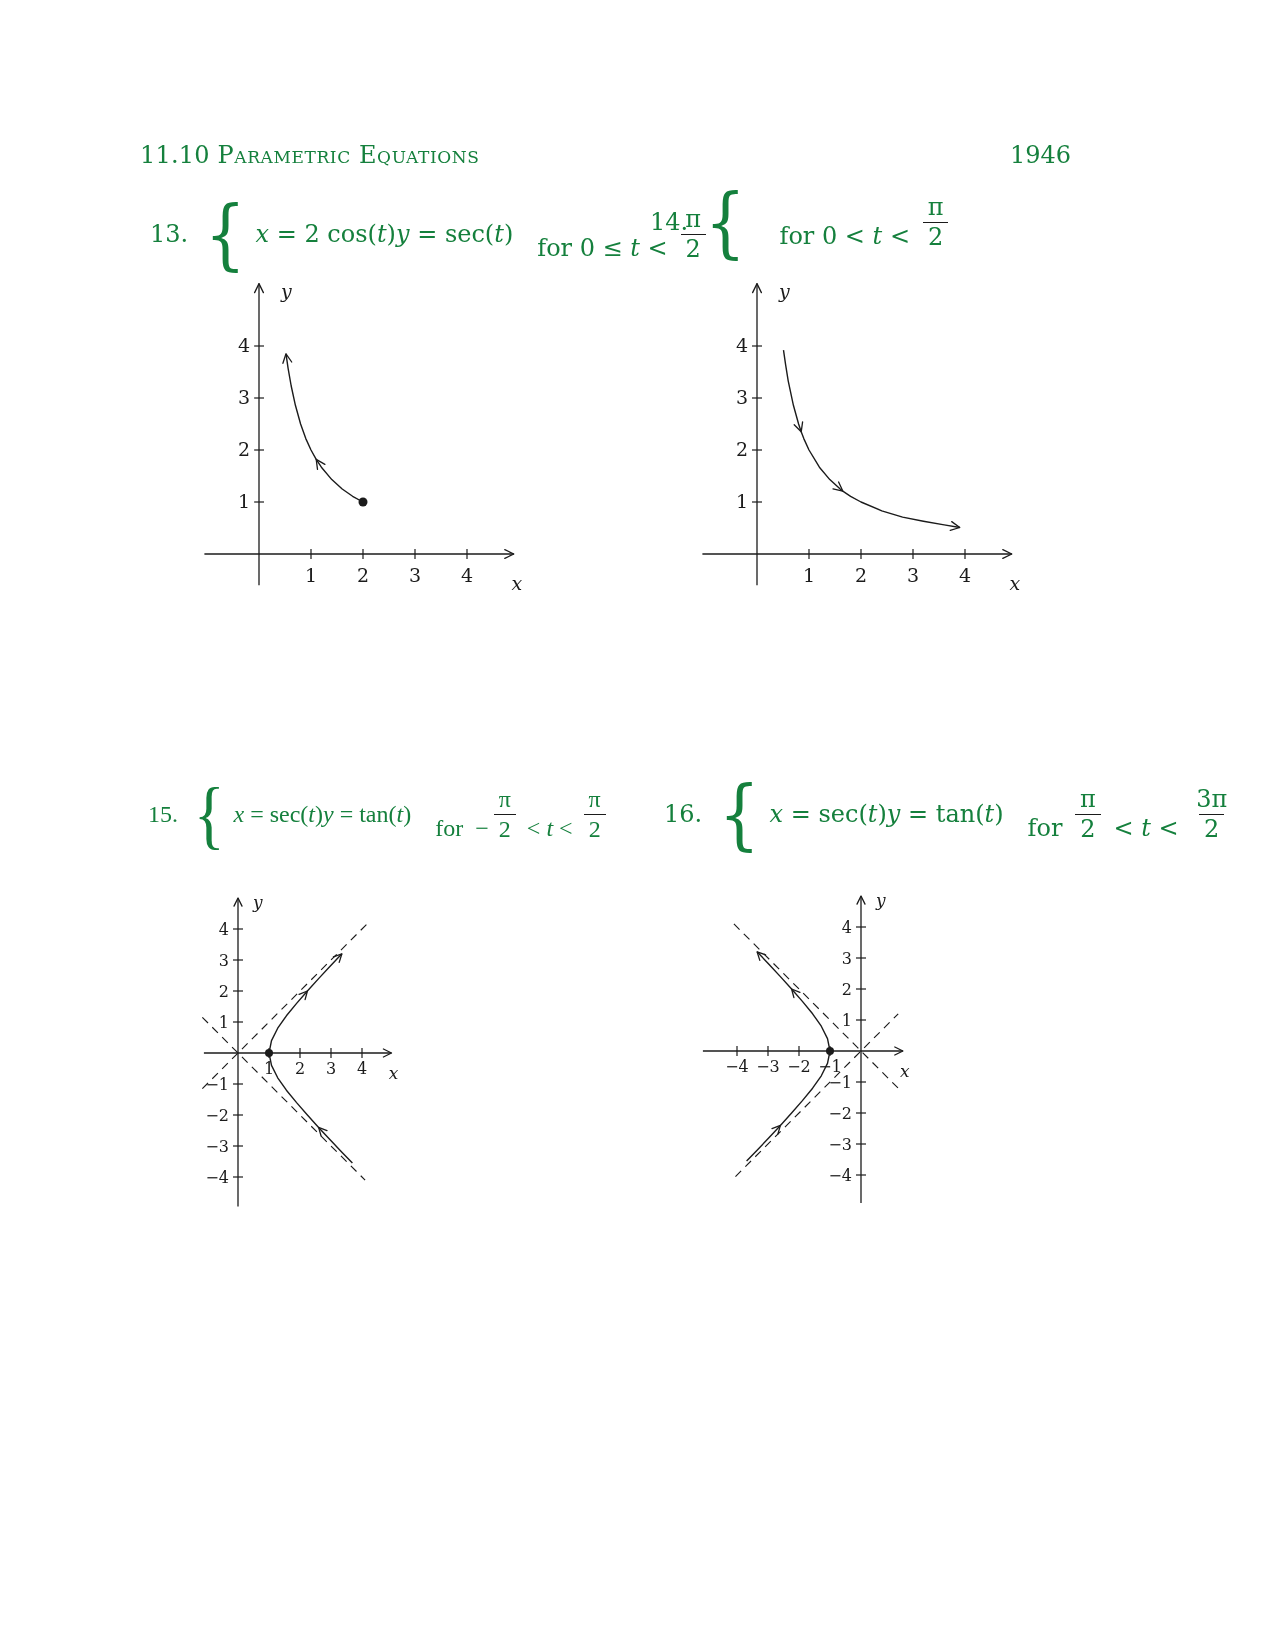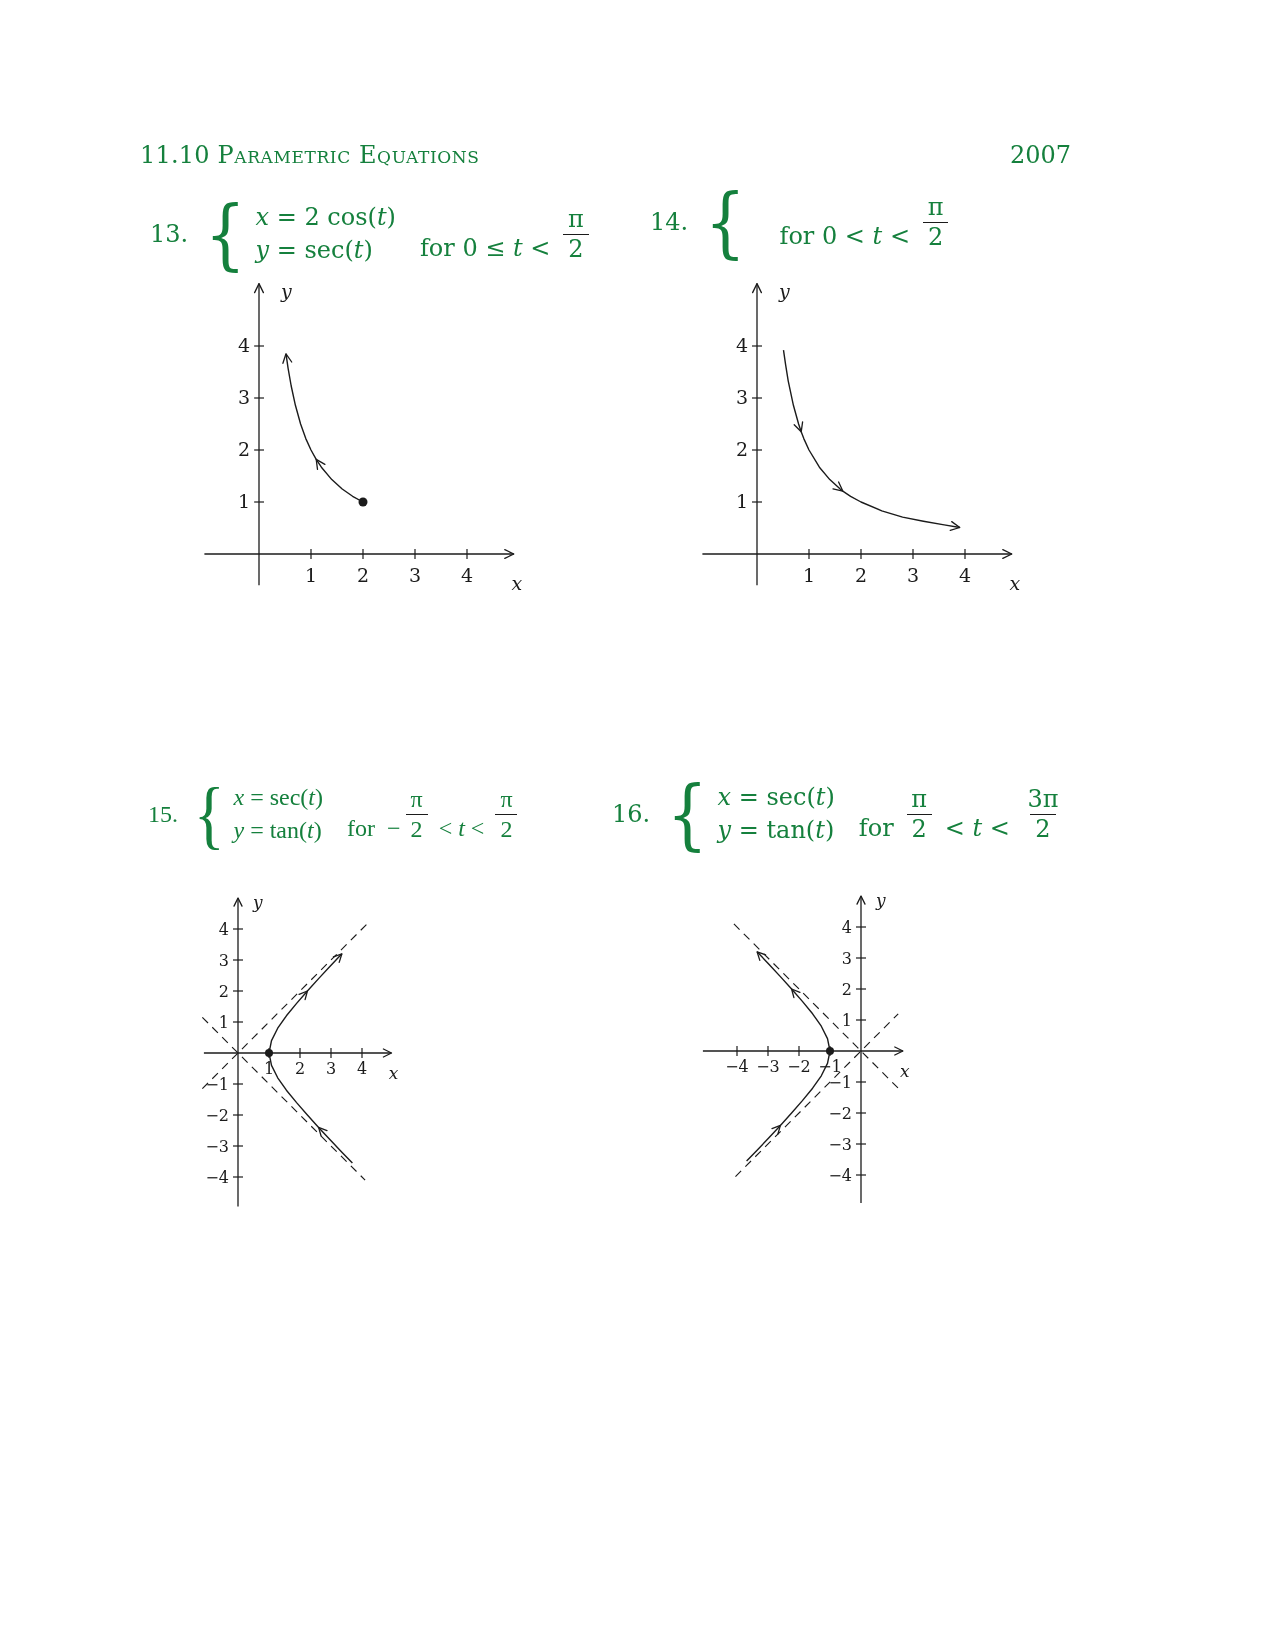--- a/index.html
+++ b/index.html
@@ -7,39 +7,39 @@
         font-family:"DejaVu Serif", serif;color:#15803d;}
   .header{position:absolute;left:140px;right:204px;top:141px;display:flex;
           justify-content:space-between;align-items:baseline;}
   .running-head{font-size:24px;letter-spacing:.2px;}
   .running-head .sc{font-variant:small-caps;letter-spacing:.6px;}
   .pageno{font-size:24px;}
   .problem{position:absolute;display:flex;align-items:center;}
   .prob-num{font-size:24px;margin-right:13px;}
   .brace{font-size:76px;font-weight:400;line-height:.9;transform:scaleX(.85);
          margin-right:6px;user-select:none;}
-  .eqcol{display:flex;flex-direction:column;}
+  .eqcol{display:flex;flex-direction:row;}
   .eqline{font-size:24px;line-height:33px;white-space:pre;}
   .cond{display:flex;align-items:flex-end;margin-left:24px;font-size:24px;}
   .cond span{white-space:pre;}
   .it{font-style:italic;}
   .frac{display:inline-flex;flex-direction:column;align-items:center;margin:0 5px;
         font-size:24px;line-height:1.05;}
   .frac .fnum{padding:0 5px 2px 5px;}
   .frac .fden{border-top:1.6px solid #1b1b1b;padding:2px 5px 0 5px;}
   svg.graph{position:absolute;overflow:visible;}
 </style>
 </head>
 <body>
 
 <div class="page">
 
   <div class="header">
     <div class="running-head"><span>11.10</span><span>&nbsp;</span><span class="sc">Parametric Equations</span></div>
-    <div class="pageno">2007</div>
+    <div class="pageno">1946</div>
   </div>
 
   <div class="problem" style="left:150px;top:200px;">
     <span class="prob-num">13.</span>
     <span class="brace">{</span>
     <div class="eqcol">
       <div class="eqline"><span class="it">x</span><span> = 2 cos(</span><span class="it">t</span><span>)</span></div>
       <div class="eqline"><span class="it">y</span><span> = sec(</span><span class="it">t</span><span>)</span></div>
     </div>
     <div class="cond">
@@ -71,21 +71,21 @@
     <div class="cond">
         <span>for  −</span>
         <span class="frac"><span class="fnum">π</span><span class="fden">2</span></span>
         <span> &lt; </span>
         <span class="it">t</span>
         <span> &lt; </span>
         <span class="frac"><span class="fnum">π</span><span class="fden">2</span></span>
       </div>
   </div>
 
-  <div class="problem" style="left:612px;top:780px;">
+  <div class="problem" style="left:664px;top:780px;">
     <span class="prob-num">16.</span>
     <span class="brace">{</span>
     <div class="eqcol">
       <div class="eqline"><span class="it">x</span><span> = sec(</span><span class="it">t</span><span>)</span></div>
       <div class="eqline"><span class="it">y</span><span> = tan(</span><span class="it">t</span><span>)</span></div>
     </div>
     <div class="cond">
         <span>for </span>
         <span class="frac"><span class="fnum">π</span><span class="fden">2</span></span>
         <span> &lt; </span>

